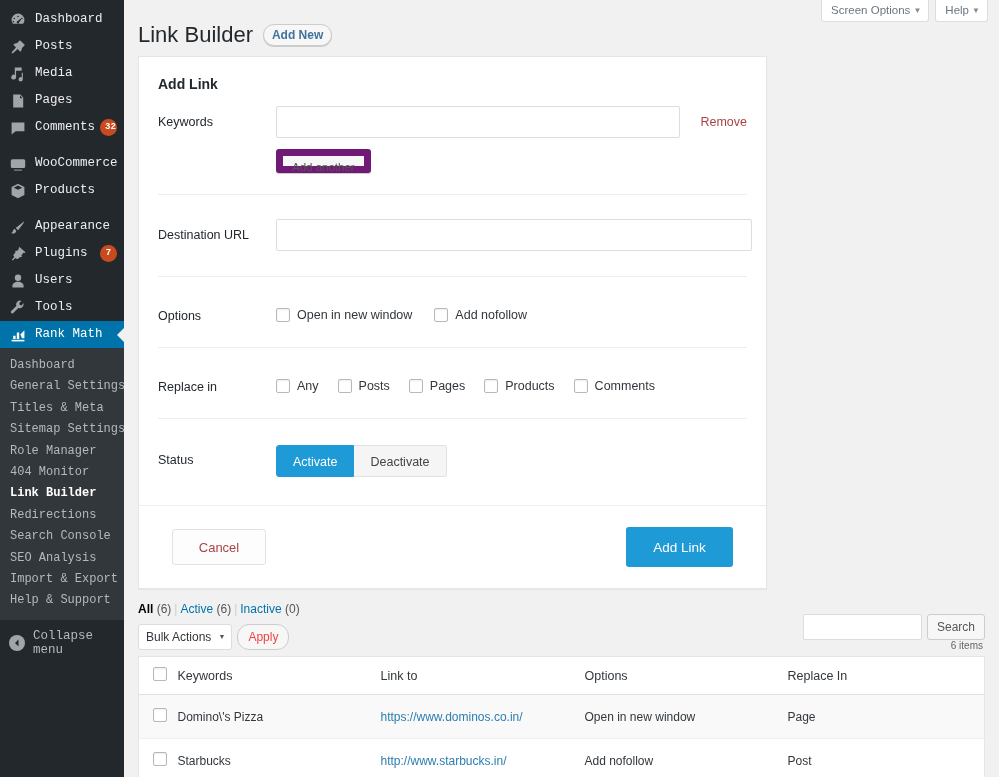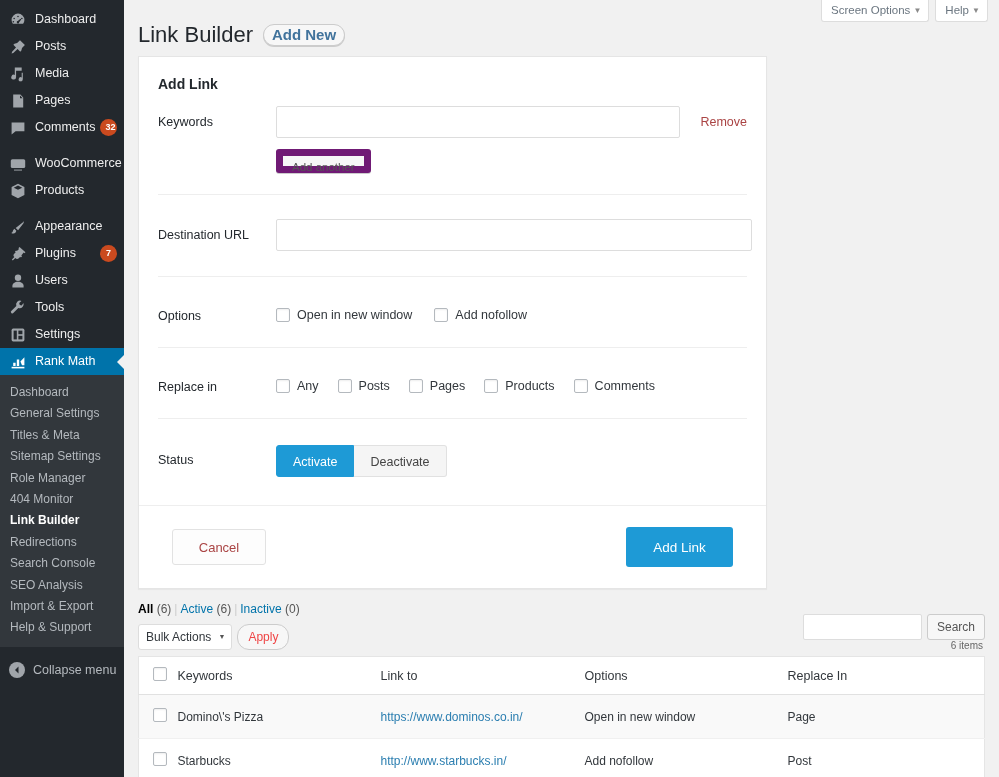--- a/index.html
+++ b/index.html
@@ -14,20 +14,21 @@
 
   
   #app { display: flex; width: 999px; height: 777px; }
 
   
   #sidebar {
     width: 124px; min-width: 124px; height: 777px;
     background: #23282d;
     overflow: hidden;
     position: relative;
+    font-family: Liberation Mono, monospace;
   }
   .menu-top { padding-top: 6px; }
   .menu-item {
     display: flex; align-items: center;
     height: 27px;
     padding: 0 0 0 9px;
     color: #eeeeee;
     font-size: 12.5px;
     line-height: 27px;
     position: relative;
@@ -145,21 +146,21 @@
     line-height: 1.2;
   }
   #add-new-btn {
     margin-left: 10px;
     display: inline-block;
     background: #f7f7f7;
     border: 1px solid #ccc;
     border-radius: 11px;
     height: 22px; line-height: 20px;
     padding: 0 8px;
-    font-size: 15px;
+    font-size: 12px;
     font-weight: bold;
     color: #41739c;
     box-shadow: 0 1px 0 #ccc;
   }
 
   
   #add-link-card {
     margin: 4px 0 0 14px;
     width: 629px;
     background: #fff;
@@ -475,31 +476,20 @@
           </span>
           <span class="mi-label">Users</span>
         </div>
         <div class="menu-item">
           <span class="mi-icon">
             <svg width="16" height="16" viewBox="0 0 20 20" fill="currentColor">
               <path d="M16.8 3.6a5 5 0 0 1-6.4 6.4l-6 6a1.8 1.8 0 1 1-2.5-2.5l6-6a5 5 0 0 1 6.4-6.4l-2.8 2.8.7 2.4 2.4.7z"></path>
             </svg>
           </span>
           <span class="mi-label">Tools</span>
-        </div>
-        <div class="menu-item">
-          <span class="mi-icon">
-            <svg width="16" height="16" viewBox="0 0 20 20" fill="currentColor">
-              <rect x="2" y="2" width="16" height="16" rx="2"></rect>
-              <rect x="4.5" y="4.5" width="4" height="11" fill="#23282d"></rect>
-              <rect x="10.5" y="4.5" width="5" height="4.5" fill="#23282d"></rect>
-              <rect x="10.5" y="11" width="5" height="4.5" fill="#23282d"></rect>
-            </svg>
-          </span>
-          <span class="mi-label">Settings</span>
         </div>
         <div class="menu-item current">
           <span class="mi-icon">
             <svg width="16" height="16" viewBox="0 0 20 20" fill="currentColor">
               <path d="M2 16h16v2H2z"></path>
               <path d="M4 11h3v4H4zM8.5 7h3v8h-3zM13 9.5 18 4v10h-3z"></path>
             </svg>
           </span>
           <span class="mi-label">Rank Math</span>
           <span class="arrow"></span>

